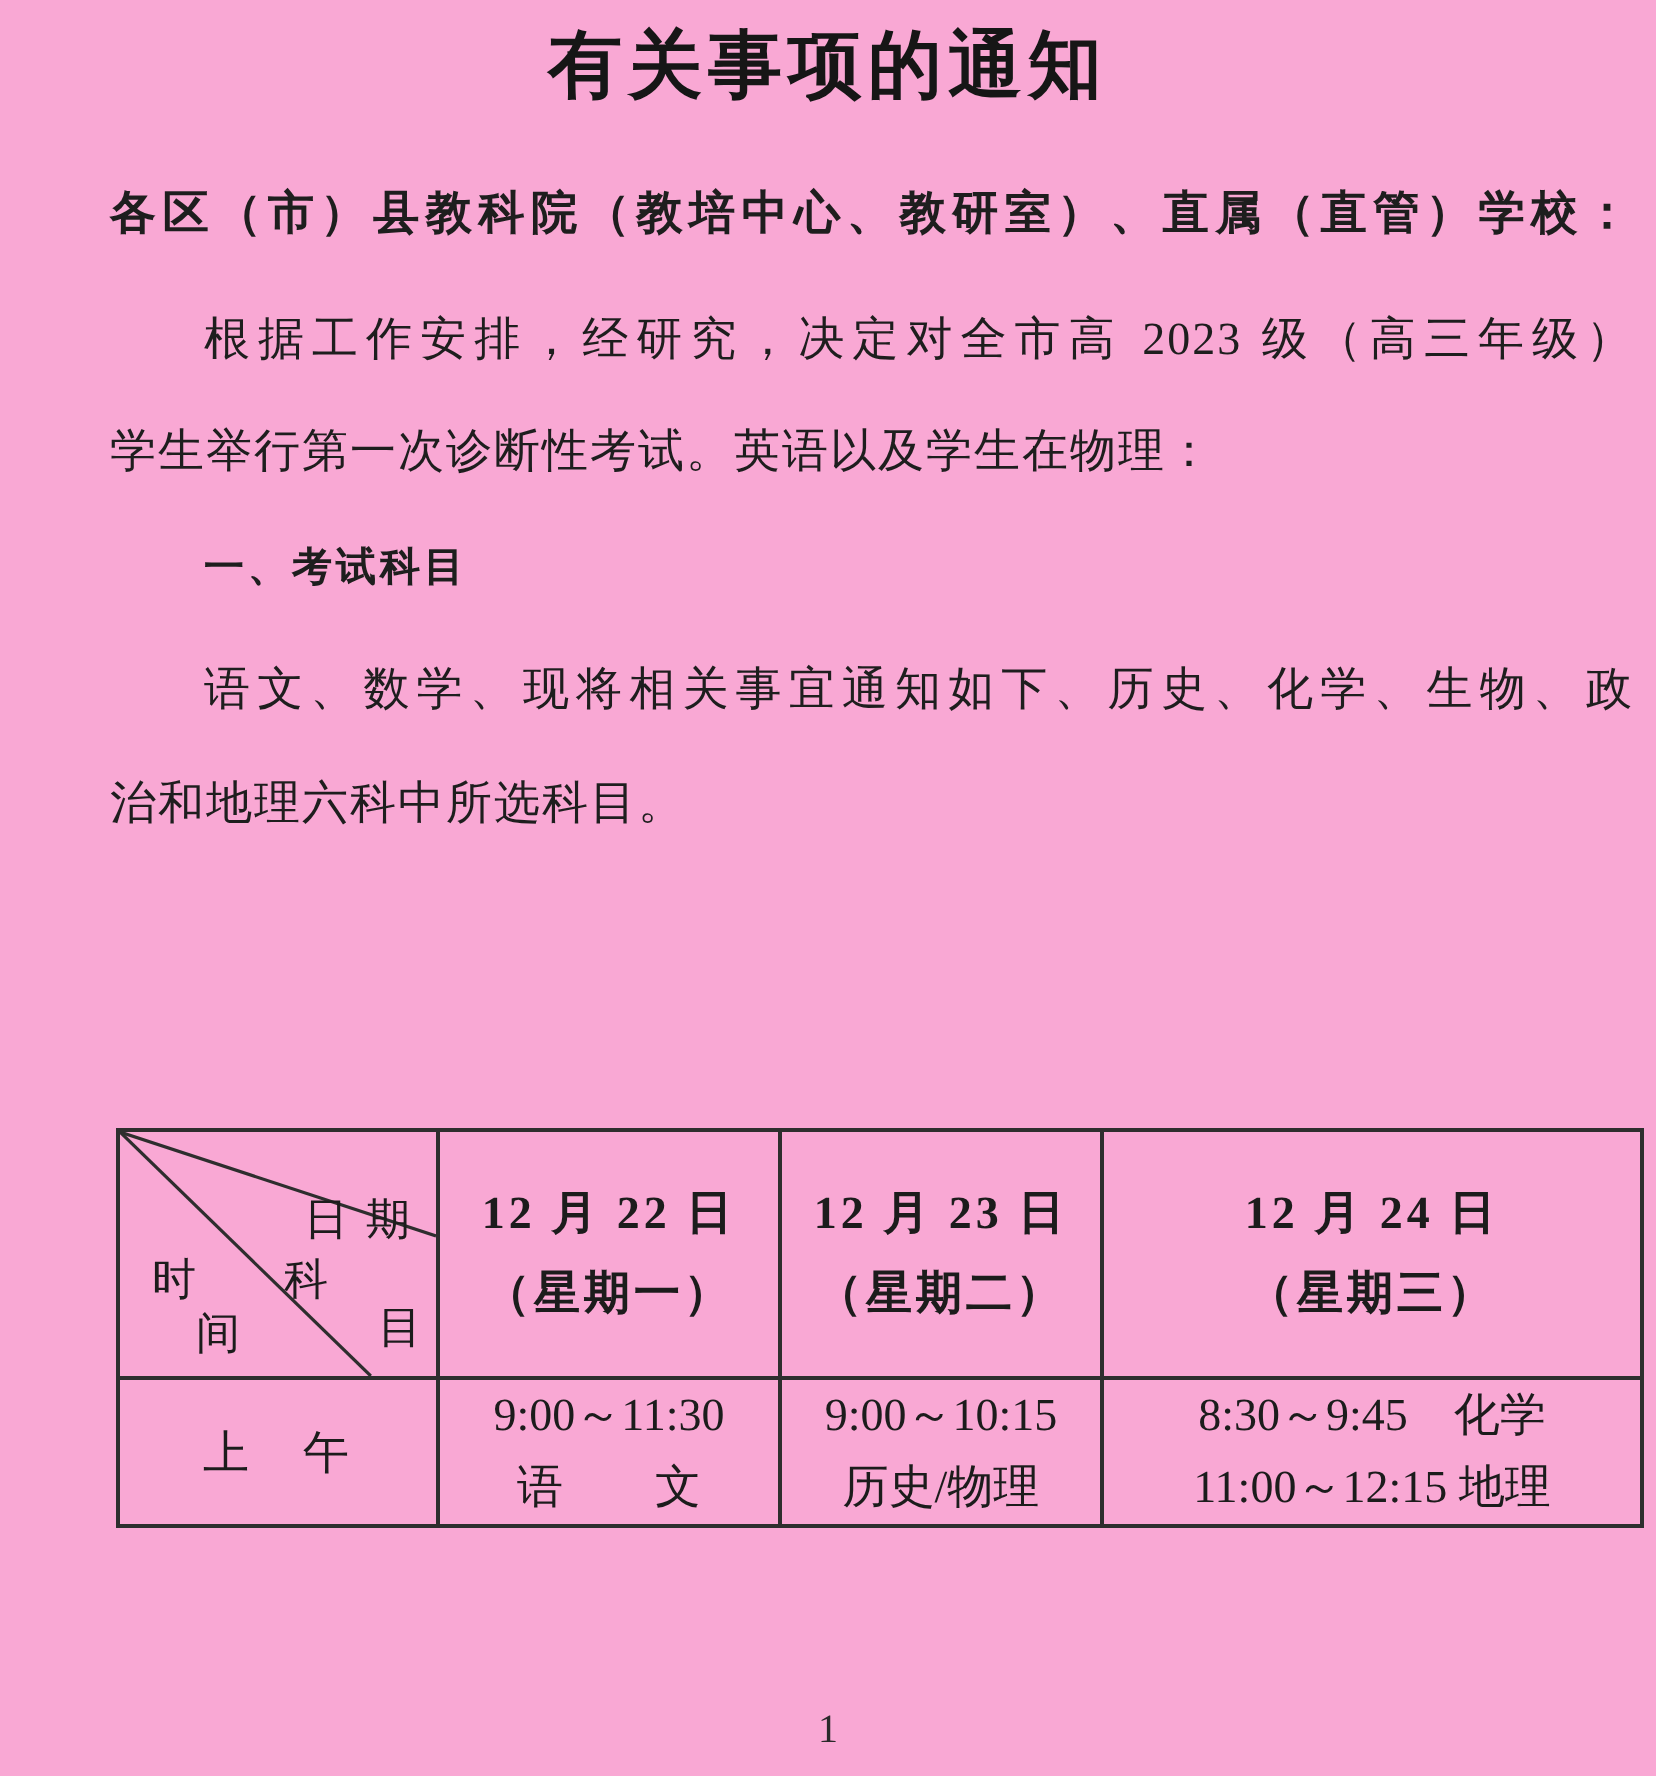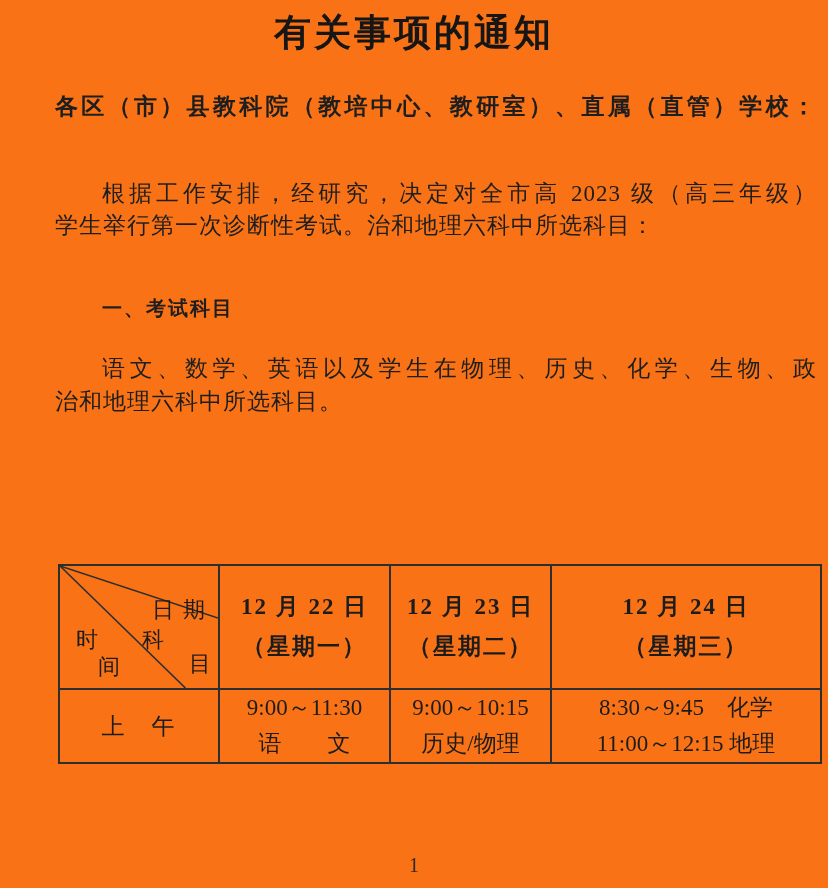--- a/index.html
+++ b/index.html
@@ -4,21 +4,21 @@
 <style>
   html, body { margin: 0; padding: 0; }
   body {
     width: 828px; height: 888px;
     background: #f4f4f4;
     font-family: "Liberation Serif", "DejaVu Serif", serif;
   }
   .page {
     position: relative;
     width: 828px; height: 888px;
-    background: #f97316;
+    background: #f9a8d4;
     color: #1e1e1e;
     overflow: hidden;
   }
   .abs { position: absolute; }
   .doc-title {
     left: 0; right: 0; top: 8px;
     text-align: center;
     font-family: "Liberation Serif", "DejaVu Serif", serif;
     font-weight: 700;
     font-size: 37px;
@@ -30,21 +30,21 @@
     font-size: 23px;
     letter-spacing: 1px;
     line-height: 30px;
     white-space: nowrap;
   }
   .just {
     text-align: justify;
     text-align-last: justify;
     white-space: normal;
   }
-  .indent { text-indent: 47px; margin-top: 24px; }
+  .indent { text-indent: 47px; }
   .heiti {
     font-family: "Liberation Sans", "DejaVu Sans", sans-serif;
     font-weight: 700;
     letter-spacing: 2px;
   }
   .songti { font-family: "Liberation Serif", "DejaVu Serif", serif; }
   .schedule {
     position: absolute;
     left: 58px; top: 564px;
     width: 762px;
@@ -92,25 +92,25 @@
 </head>
 <body>
 
 <div class="page">
 
   <div class="abs doc-title">有关事项的通知</div>
 
   <div class="abs line heiti just" style="top: 91px;">各区（市）县教科院（教培中心、教研室）、直属（直管）学校：</div>
 
   <div class="abs line songti just indent" style="top: 155px;">根据工作安排，经研究，决定对全市高 2023 级（高三年级）</div>
-  <div class="abs line songti" style="top: 211px;">学生举行第一次诊断性考试。治和地理六科中所选科目：</div>
+  <div class="abs line songti" style="top: 211px;">学生举行第一次诊断性考试。英语以及学生在物理：</div>
 
   <div class="abs line heiti indent" style="top: 269px; font-size: 20px;">一、考试科目</div>
 
-  <div class="abs line songti just indent" style="top: 330px;">语文、数学、英语以及学生在物理、历史、化学、生物、政</div>
+  <div class="abs line songti just indent" style="top: 330px;">语文、数学、现将相关事宜通知如下、历史、化学、生物、政</div>
   <div class="abs line songti" style="top: 387px;">治和地理六科中所选科目。</div>
 
 
 
   <table class="schedule">
     <colgroup>
       <col style="width:160px">
         <col style="width:171px">
         <col style="width:161px">
         <col style="width:270px">

